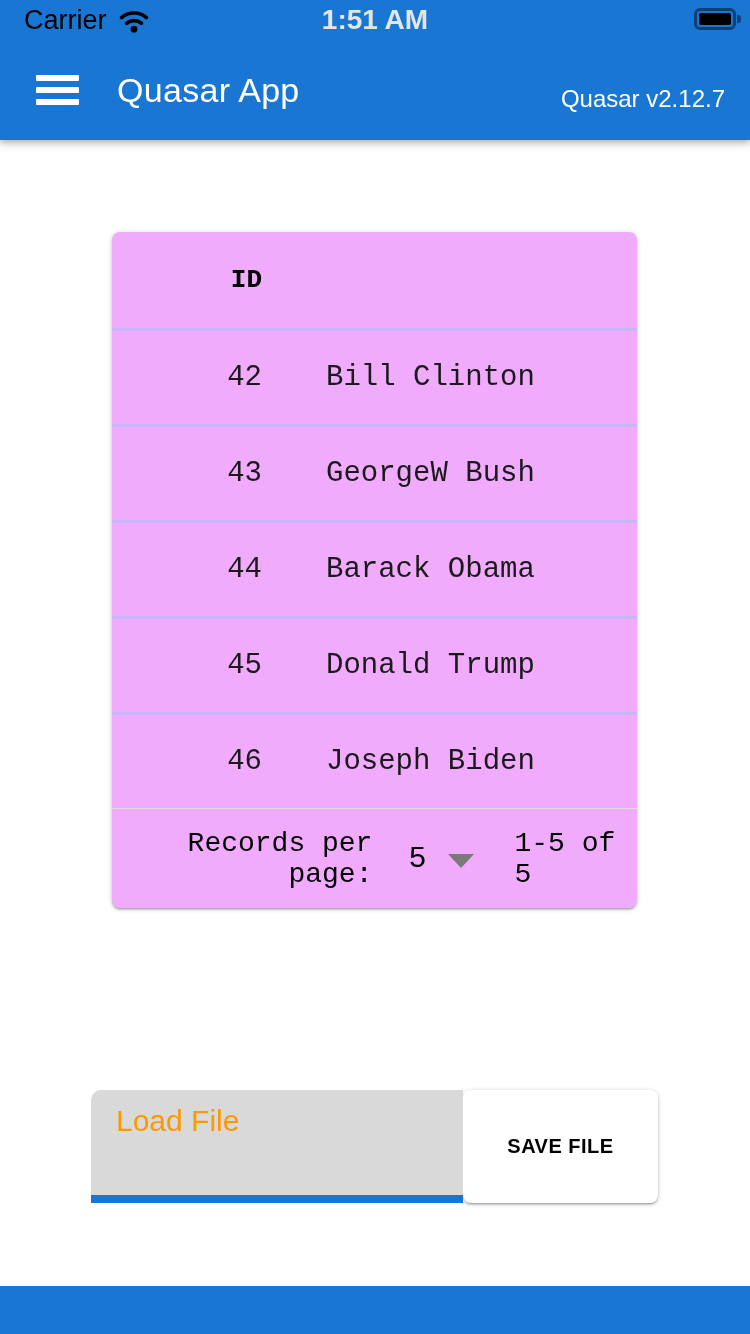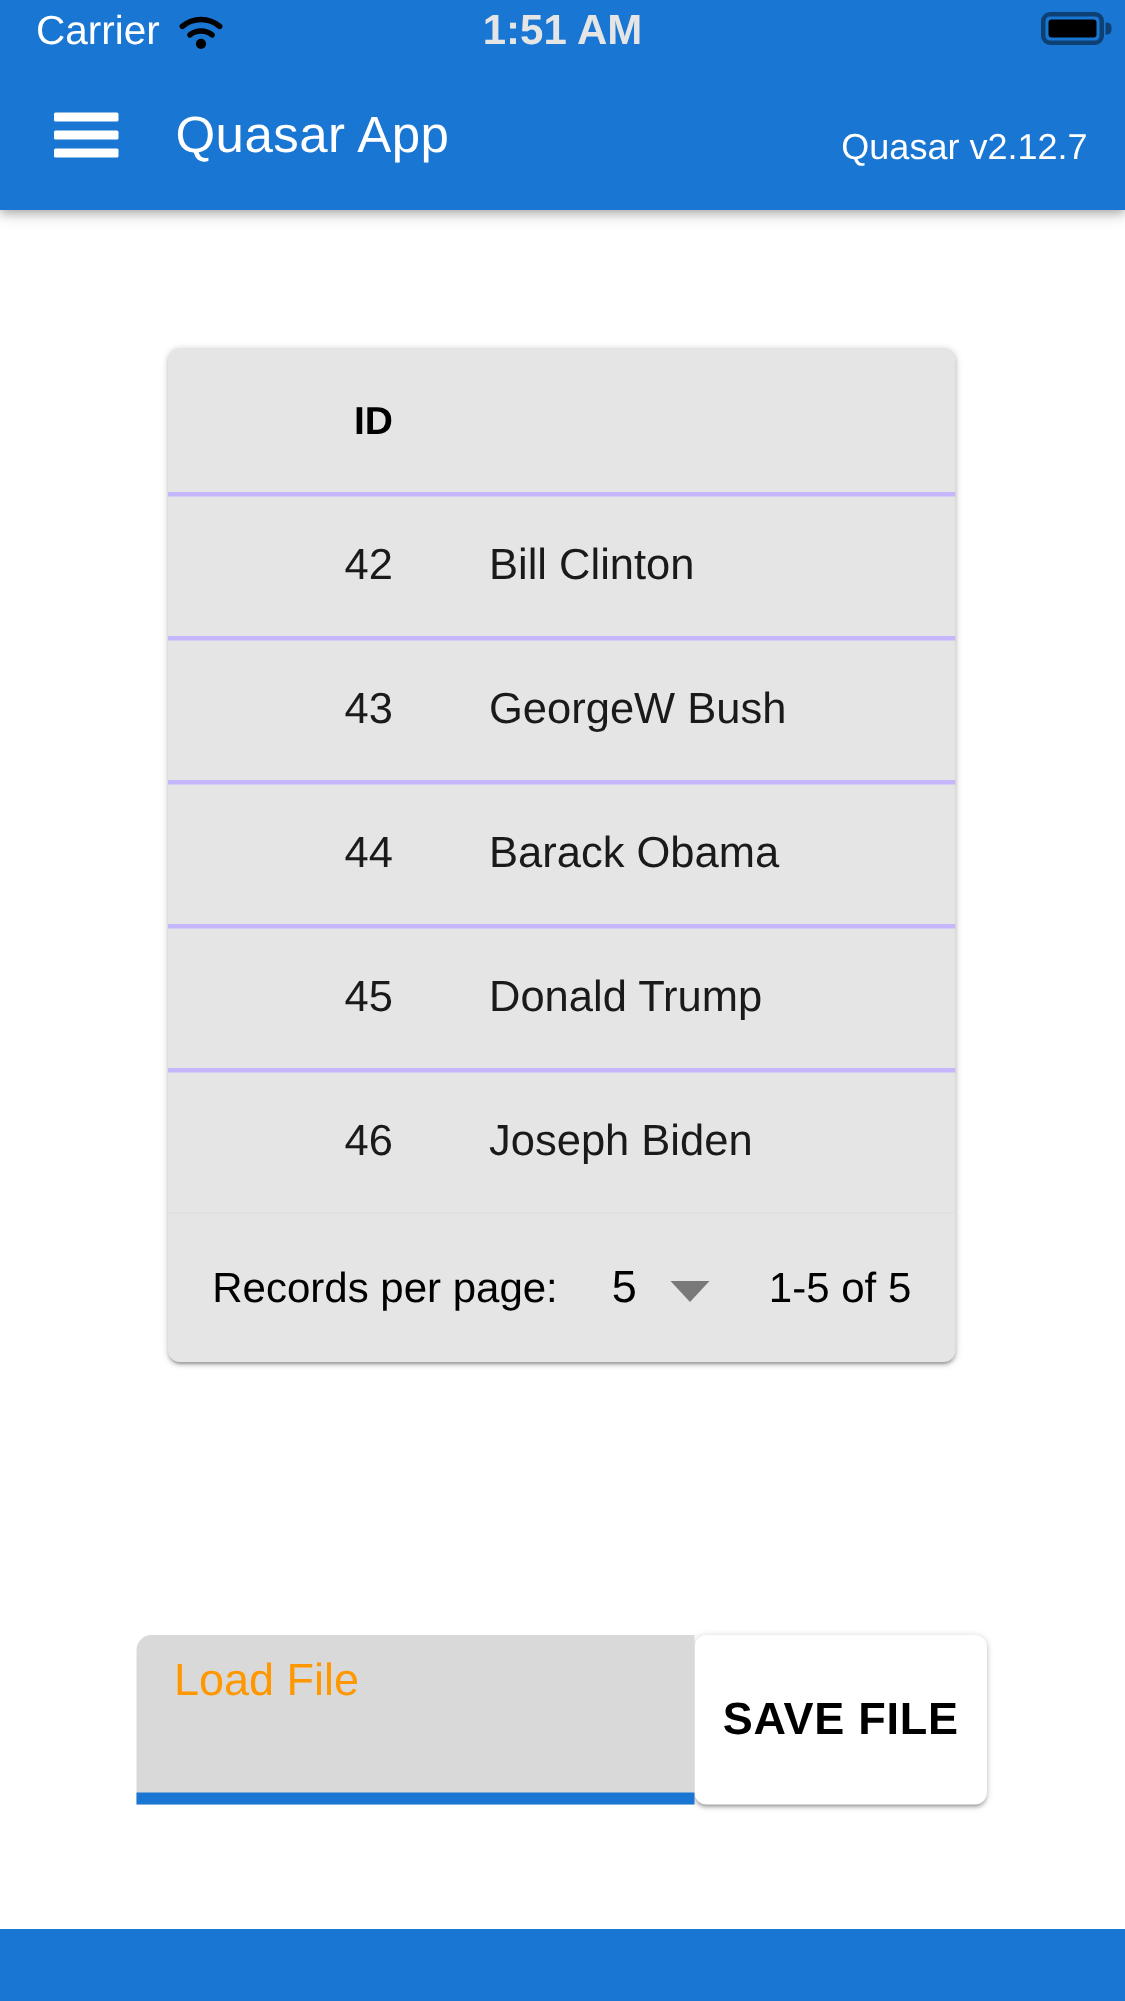--- a/index.html
+++ b/index.html
@@ -19,21 +19,21 @@
     z-index: 5;
   }
   .status-bar {
     position: absolute; top: 0; left: 0; width: 100%; height: 40px;
     color: #000;
   }
   .carrier-group {
     position: absolute; left: 24px; top: 0; height: 40px;
     display: flex; align-items: center; gap: 10px;
   }
-  .carrier-label { font-size: 27px; color: #ffffff; }
+  .carrier-label { font-size: 27px; color: #000000; }
   .wifi-icon { width: 34px; height: 26px; margin-top: 2px; }
   .status-time {
     position: absolute; left: 0; top: 0; width: 100%; height: 40px;
     display: flex; align-items: center; justify-content: center;
     font-size: 28px; font-weight: 700; color: #e5e5e5;
   }
   .battery {
     position: absolute; right: 14px; top: 8px;
     width: 42px; height: 22px;
     border: 3px solid rgba(0,0,0,0.45); border-radius: 6px;
@@ -57,23 +57,24 @@
     cursor: pointer; background: none; border: none; padding: 0;
   }
   .menu-button span { display: block; width: 43px; height: 6px; background: #fff; border-radius: 1px; }
   .toolbar-title { font-size: 34px; font-weight: 400; margin-left: 38px; letter-spacing: 0.3px; }
   .toolbar-spacer { flex: 1; }
   .toolbar-version { font-size: 24px; margin-right: 25px; font-weight: 400; margin-top: 18px; }
 
   
   .table-card {
     position: absolute; left: 112px; top: 232px; width: 525px;
-    background: #e5e5e5; border-radius: 8px;
+    background: #f0abfc; border-radius: 8px;
     box-shadow: 0 1px 5px rgba(0,0,0,0.2), 0 2px 2px rgba(0,0,0,0.14), 0 3px 1px -2px rgba(0,0,0,0.12);
     overflow: hidden;
+    font-family: Liberation Mono, monospace;
   }
   .t-row { display: flex; align-items: center; height: 96px; }
   .t-row + .t-row { border-top: 3px solid #c4b5fd; }
   .cell-id { width: 150px; text-align: right; flex: 0 0 150px; }
   .cell-content { padding-left: 64px; text-align: left; flex: 1; }
   .t-head .cell-id, .t-head .cell-content { font-size: 26px; font-weight: 700; color: #000; }
   .t-body-cell { font-size: 29px; color: #1a1a1a; font-weight: 400; }
 
   .t-pagination {
     height: 100px; border-top: 1px solid #dfdfdf;
@@ -110,21 +111,21 @@
   .load-file-underline {
     position: absolute; left: 0; bottom: 0; width: 100%; height: 8px;
     background: #1976d2;
   }
   .save-file-button {
     width: 195px; height: 113px; background: #fff; border: none;
     border-radius: 8px;
     box-shadow: 0 1px 5px rgba(0,0,0,0.2), 0 2px 2px rgba(0,0,0,0.14), 0 3px 1px -2px rgba(0,0,0,0.12);
     display: flex; align-items: center; justify-content: center;
     font-family: "Liberation Sans", "DejaVu Sans", sans-serif;
-    font-size: 30px; font-weight: 700; color: #000; letter-spacing: 0.5px;
+    font-size: 20px; font-weight: 700; color: #000; letter-spacing: 0.5px;
     cursor: pointer;
   }
 
   
   .app-footer {
     position: absolute; left: 0; bottom: 0; width: 750px; height: 48px;
     background: #1976d2;
   }
 </style>
 </head>

